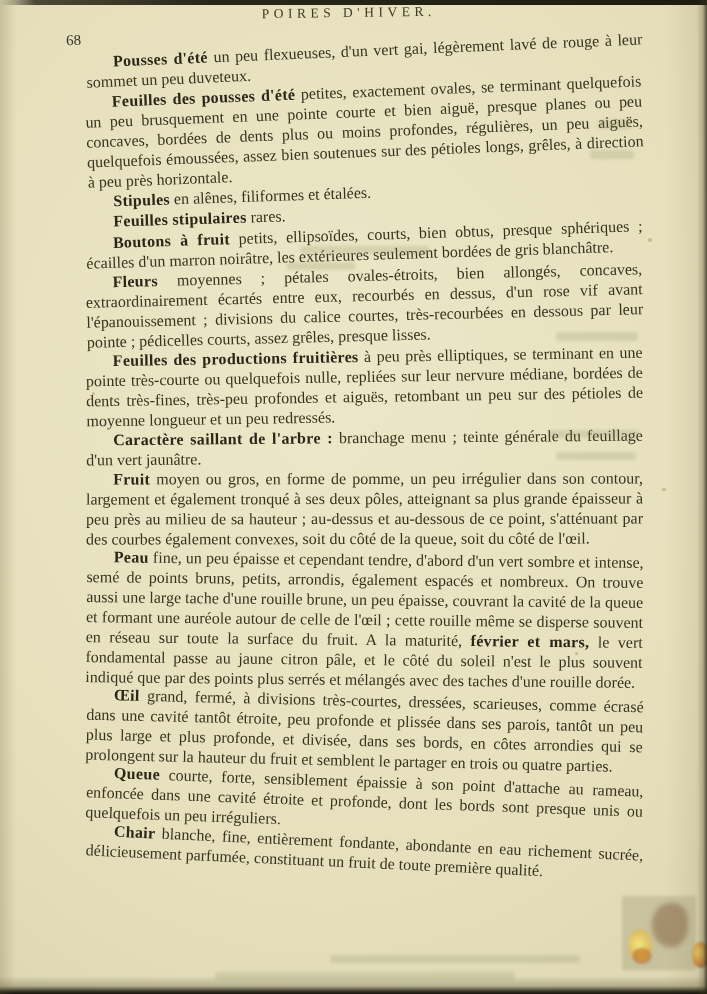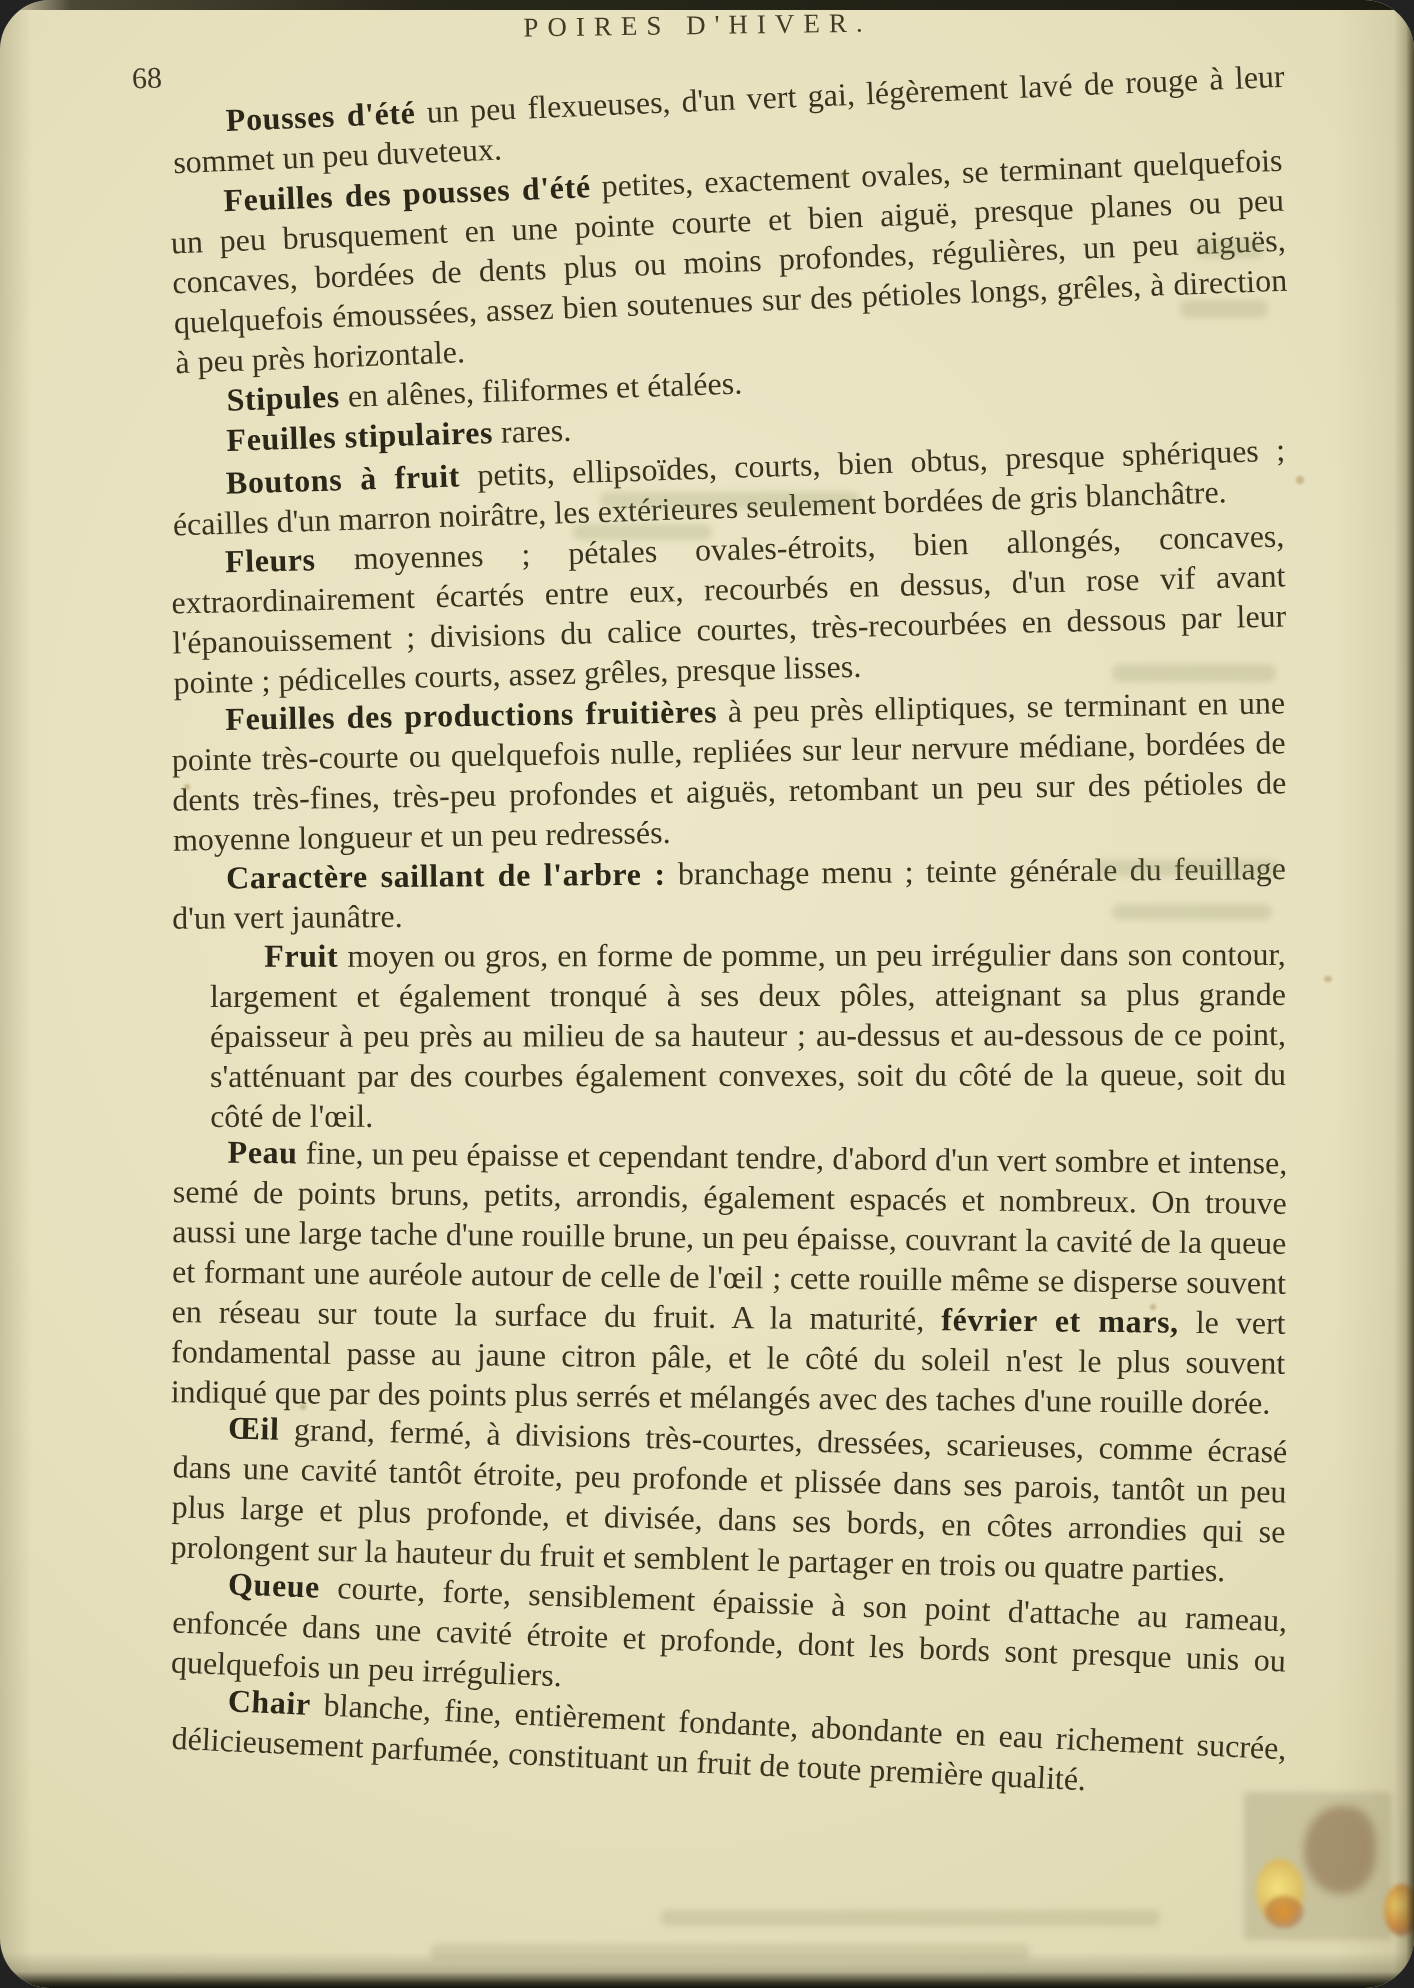--- a/index.html
+++ b/index.html
@@ -3,21 +3,20 @@
 <meta charset="utf-8">
 <style>
   html,body{margin:0;padding:0;background:#222;}
   .scan{
     position:relative;
     width:707px;height:994px;
     overflow:hidden;
     font-family:"Liberation Serif", serif;
     background:
       radial-gradient(ellipse 130% 110% at 46% 40%, #ece7c8 0%, #e6e0bd 42%, #dcd6af 70%, #c6c094 100%);
-    border-radius: 25px;
   }
   
   .edge-top{position:absolute;top:0;left:0;width:707px;height:5px;
     background:linear-gradient(to right, rgba(25,22,10,0) 0%, rgba(25,22,10,.75) 5%, rgba(20,18,8,.9) 30%, rgba(20,18,8,.95) 100%);}
   .edge-bottom{position:absolute;bottom:0;left:0;width:707px;height:18px;
     background:linear-gradient(to bottom, rgba(50,48,28,0) 0%, rgba(50,48,28,.25) 55%, rgba(28,26,14,.85) 85%, #14130a 100%);}
   .edge-right{position:absolute;top:0;right:0;width:10px;height:994px;
     background:linear-gradient(to right, rgba(70,62,36,0) 0%, rgba(70,62,36,.25) 60%, rgba(45,40,22,.8) 100%);}
   .edge-left{position:absolute;top:0;left:0;width:16px;height:994px;
     background:linear-gradient(to right, rgba(95,88,52,.22) 0%, rgba(95,88,52,0) 100%);}
@@ -73,21 +72,21 @@
 
   <main class="text-block" id="text-block">
       <p style="transform: rotate(-2.4deg);"><b>Pousses d'été</b><span> un peu flexueuses, d'un vert gai, légèrement lavé de rouge à leur sommet un peu duveteux.</span></p>
       <p style="transform: rotate(-2.2deg);"><b>Feuilles des pousses d'été</b><span> petites, exactement ovales, se terminant quelquefois un peu brusquement en une pointe courte et bien aiguë, presque planes ou peu concaves, bordées de dents plus ou moins profondes, régulières, un peu aiguës, quelquefois émoussées, assez bien soutenues sur des pétioles longs, grêles, à direction à peu près horizontale.</span></p>
       <p style="transform: rotate(-1.9deg);"><b>Stipules</b><span> en alênes, filiformes et étalées.</span></p>
       <p style="transform: rotate(-1.7deg);"><b>Feuilles stipulaires</b><span> rares.</span></p>
       <p style="transform: rotate(-1.8deg);"><b>Boutons à fruit</b><span> petits, ellipsoïdes, courts, bien obtus, presque sphériques ; écailles d'un marron noirâtre, les extérieures seulement bordées de gris blanchâtre.</span></p>
       <p style="transform: rotate(-1.4deg);"><b>Fleurs</b><span> moyennes ; pétales ovales-étroits, bien allongés, concaves, extraordinairement écartés entre eux, recourbés en dessus, d'un rose vif avant l'épanouissement ; divisions du calice courtes, très-recourbées en dessous par leur pointe ; pédicelles courts, assez grêles, presque lisses.</span></p>
       <p style="transform: rotate(-0.9deg);"><b>Feuilles des productions fruitières</b><span> à peu près elliptiques, se terminant en une pointe très-courte ou quelquefois nulle, repliées sur leur nervure médiane, bordées de dents très-fines, très-peu profondes et aiguës, retombant un peu sur des pétioles de moyenne longueur et un peu redressés.</span></p>
       <p style="transform: rotate(-0.5deg);"><b>Caractère saillant de l'arbre :</b><span> branchage menu ; teinte générale du feuillage d'un vert jaunâtre.</span></p>
-      <p style="transform: rotate(-0.1deg); margin-left: 19px;"><b>Fruit</b><span> moyen ou gros, en forme de pomme, un peu irrégulier dans son contour, largement et également tronqué à ses deux pôles, atteignant sa plus grande épaisseur à peu près au milieu de sa hauteur ; au-dessus et au-dessous de ce point, s'atténuant par des courbes également convexes, soit du côté de la queue, soit du côté de l'œil.</span></p>
+      <p style="transform: rotate(-0.1deg);"><b>Fruit</b><span> moyen ou gros, en forme de pomme, un peu irrégulier dans son contour, largement et également tronqué à ses deux pôles, atteignant sa plus grande épaisseur à peu près au milieu de sa hauteur ; au-dessus et au-dessous de ce point, s'atténuant par des courbes également convexes, soit du côté de la queue, soit du côté de l'œil.</span></p>
       <p style="transform: rotate(0.6deg);"><b>Peau</b><span> fine, un peu épaisse et cependant tendre, d'abord d'un vert sombre et intense, semé de points bruns, petits, arrondis, également espacés et nombreux. On trouve aussi une large tache d'une rouille brune, un peu épaisse, couvrant la cavité de la queue et formant une auréole autour de celle de l'œil ; cette rouille même se disperse souvent en réseau sur toute la surface du fruit. A la maturité, </span><b>février et mars,</b><span> le vert fondamental passe au jaune citron pâle, et le côté du soleil n'est le plus souvent indiqué que par des points plus serrés et mélangés avec des taches d'une rouille dorée.</span></p>
       <p style="transform: rotate(1.3deg);"><b>Œil</b><span> grand, fermé, à divisions très-courtes, dressées, scarieuses, comme écrasé dans une cavité tantôt étroite, peu profonde et plissée dans ses parois, tantôt un peu plus large et plus profonde, et divisée, dans ses bords, en côtes arrondies qui se prolongent sur la hauteur du fruit et semblent le partager en trois ou quatre parties.</span></p>
       <p style="transform: rotate(2deg);"><b>Queue</b><span> courte, forte, sensiblement épaissie à son point d'attache au rameau, enfoncée dans une cavité étroite et profonde, dont les bords sont presque unis ou quelquefois un peu irréguliers.</span></p>
       <p style="transform: rotate(2.6deg);"><b>Chair</b><span> blanche, fine, entièrement fondante, abondante en eau richement sucrée, délicieusement parfumée, constituant un fruit de toute première qualité.</span></p>
     </main>
 
   <div class="smudge" style="left:598px;top:120px;width:34px;height:9px;"></div>
   <div class="smudge" style="left:590px;top:150px;width:44px;height:9px;"></div>
   <div class="smudge" style="left:300px;top:246px;width:130px;height:8px;"></div>
   <div class="smudge" style="left:286px;top:262px;width:70px;height:8px;"></div>

